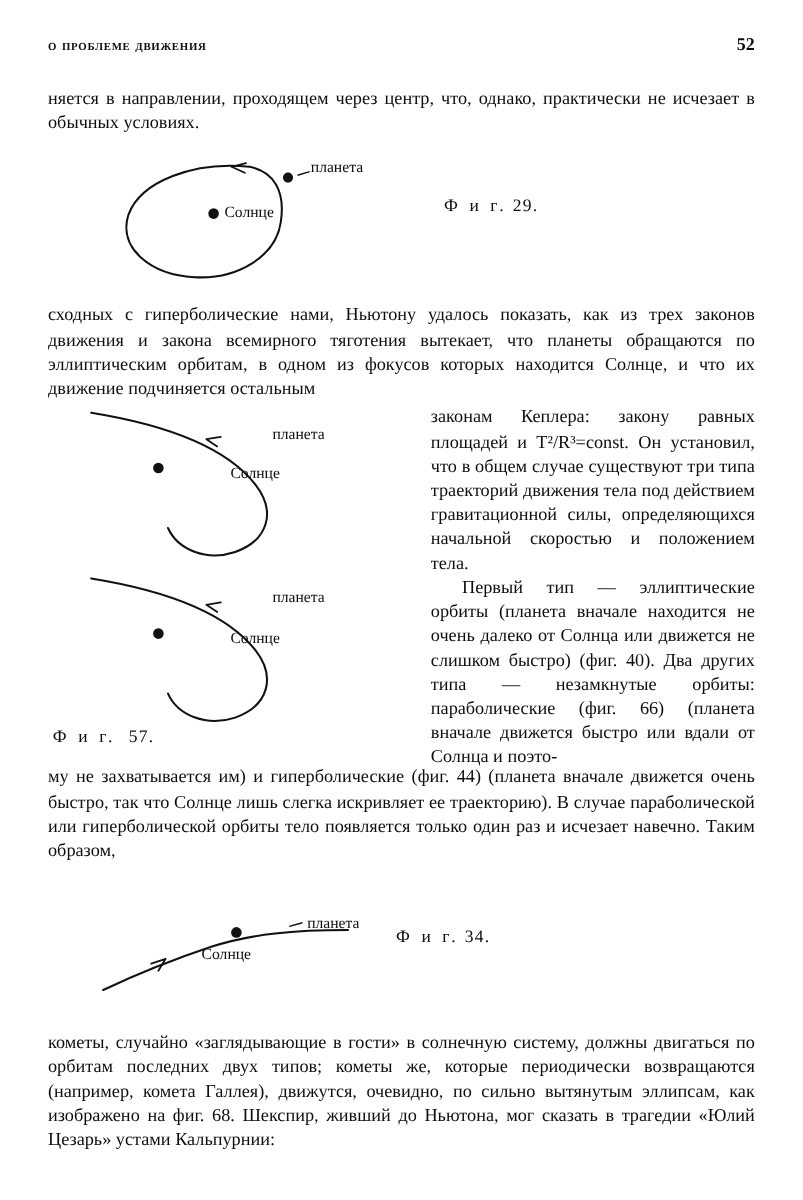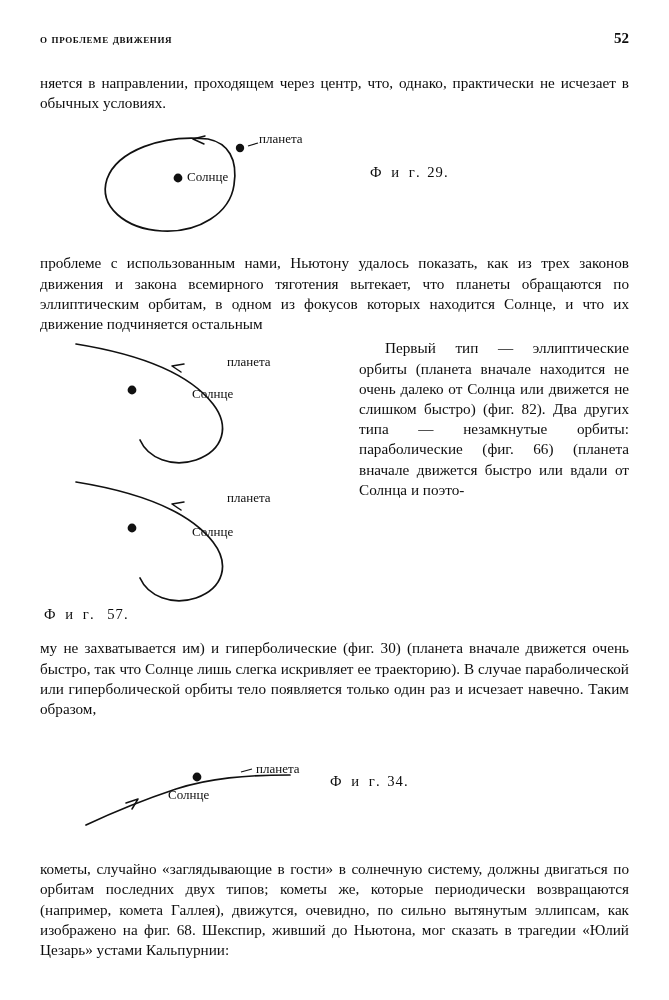--- a/index.html
+++ b/index.html
@@ -118,21 +118,21 @@
         <circle cx="116" cy="57" r="4.4" fill="#111"></circle>
       </svg>
       <div class="hand" style="position:absolute; left:219px; top:10px;">планета</div>
       <div class="hand" style="position:absolute; left:147px; top:48px;">Солнце</div>
       <div class="figcaption" style="position:absolute; left:330px; top:43px;">
         <span class="sp">Ф и г.</span>
         <span>29.</span>
       </div>
     </div>
 
-    <p class="body" style="margin-top:4px;">проблеме с использованным нами, Ньютону удалось показать, как из трех законов движения и закона всемирного тяготения вытекает, что планеты обращаются по эллиптическим орбитам, в одном из фокусов которых находится Солнце, и что их движение подчиняется остальным</p>
+    <p class="body" style="margin-top:4px;">сходных с гиперболические нами, Ньютону удалось показать, как из трех законов движения и закона всемирного тяготения вытекает, что планеты обращаются по эллиптическим орбитам, в одном из фокусов которых находится Солнце, и что их движение подчиняется остальным</p>
 
     <div class="wrapbox" style="height:300px; margin-top:4px;">
 
       <svg width="300" height="262" viewBox="0 0 300 262" style="position:absolute; left:28px; top:4px;">
 
         <path d="M 8 2 C 70 12, 120 30, 145 62 C 162 84, 156 108, 128 118 C 104 126, 80 116, 72 98" fill="none" stroke="#111" stroke-width="1.7" stroke-linecap="round"></path>
         <path d="M 104 24 L 116 22 M 104 24 L 113 30" fill="none" stroke="#111" stroke-width="1.5" stroke-linecap="round"></path>
         <circle cx="64" cy="48" r="4.4" fill="#111"></circle>
 
         <path d="M 8 140 C 70 150, 120 168, 145 200 C 162 222, 156 246, 128 256 C 104 264, 80 254, 72 236" fill="none" stroke="#111" stroke-width="1.7" stroke-linecap="round"></path>
@@ -144,25 +144,26 @@
       <div class="hand" style="position:absolute; left:152px; top:48px;">Солнце</div>
       <div class="hand" style="position:absolute; left:187px; top:152px;">планета</div>
       <div class="hand" style="position:absolute; left:152px; top:186px;">Солнце</div>
 
       <div class="figcaption" style="position:absolute; left:4px; top:268px;">
         <span class="sp">Ф и г.</span>
         <span style="margin-left:6px;">57.</span>
       </div>
 
       <div class="rightcol">
-        <p class="ind">Первый тип — эллиптические орбиты (планета вначале находится не очень далеко от Солнца или движется не слишком быстро) (фиг. 82). Два других типа — незамкнутые орбиты: параболические (фиг. 66) (планета вначале движется быстро или вдали от Солнца и поэто-</p>
+        <p>законам Кеплера: закону равных площадей и T²/R³=const. Он установил, что в общем случае существуют три типа траекторий движения тела под действием гравитационной силы, определяющихся начальной скоростью и положением тела.</p>
+        <p class="ind">Первый тип — эллиптические орбиты (планета вначале находится не очень далеко от Солнца или движется не слишком быстро) (фиг. 40). Два других типа — незамкнутые орбиты: параболические (фиг. 66) (планета вначале движется быстро или вдали от Солнца и поэто-</p>
       </div>
     </div>
 
-    <p class="body" style="margin-top:0px;">му не  захватывается им) и гиперболические  (фиг. 30) (планета вначале движется очень быстро, так что Солнце лишь слегка искривляет ее траекторию). В случае параболической или  гиперболической орбиты тело появляется только один раз и исчезает навечно. Таким образом,</p>
+    <p class="body" style="margin-top:0px;">му не  захватывается им) и гиперболические  (фиг. 44) (планета вначале движется очень быстро, так что Солнце лишь слегка искривляет ее траекторию). В случае параболической или  гиперболической орбиты тело появляется только один раз и исчезает навечно. Таким образом,</p>
 
     <div class="figblock" style="height:110px; margin-top:22px;">
       <svg width="330" height="90" viewBox="0 0 330 90" style="position:absolute; left:18px; top:6px;">
 
         <path d="M 28 78 C 62 62, 88 52, 118 42 C 152 31, 188 28, 232 28" fill="none" stroke="#111" stroke-width="1.7" stroke-linecap="round"></path>
         <path d="M 80 52 L 68 56 M 80 52 L 74 62" fill="none" stroke="#111" stroke-width="1.5" stroke-linecap="round"></path>
         <circle cx="139" cy="30" r="4.4" fill="#111"></circle>
         <path d="M 183 25 L 194 22" stroke="#111" stroke-width="1.2" fill="none"></path>
       </svg>
       <div class="hand" style="position:absolute; left:216px; top:20px;">планета</div>

